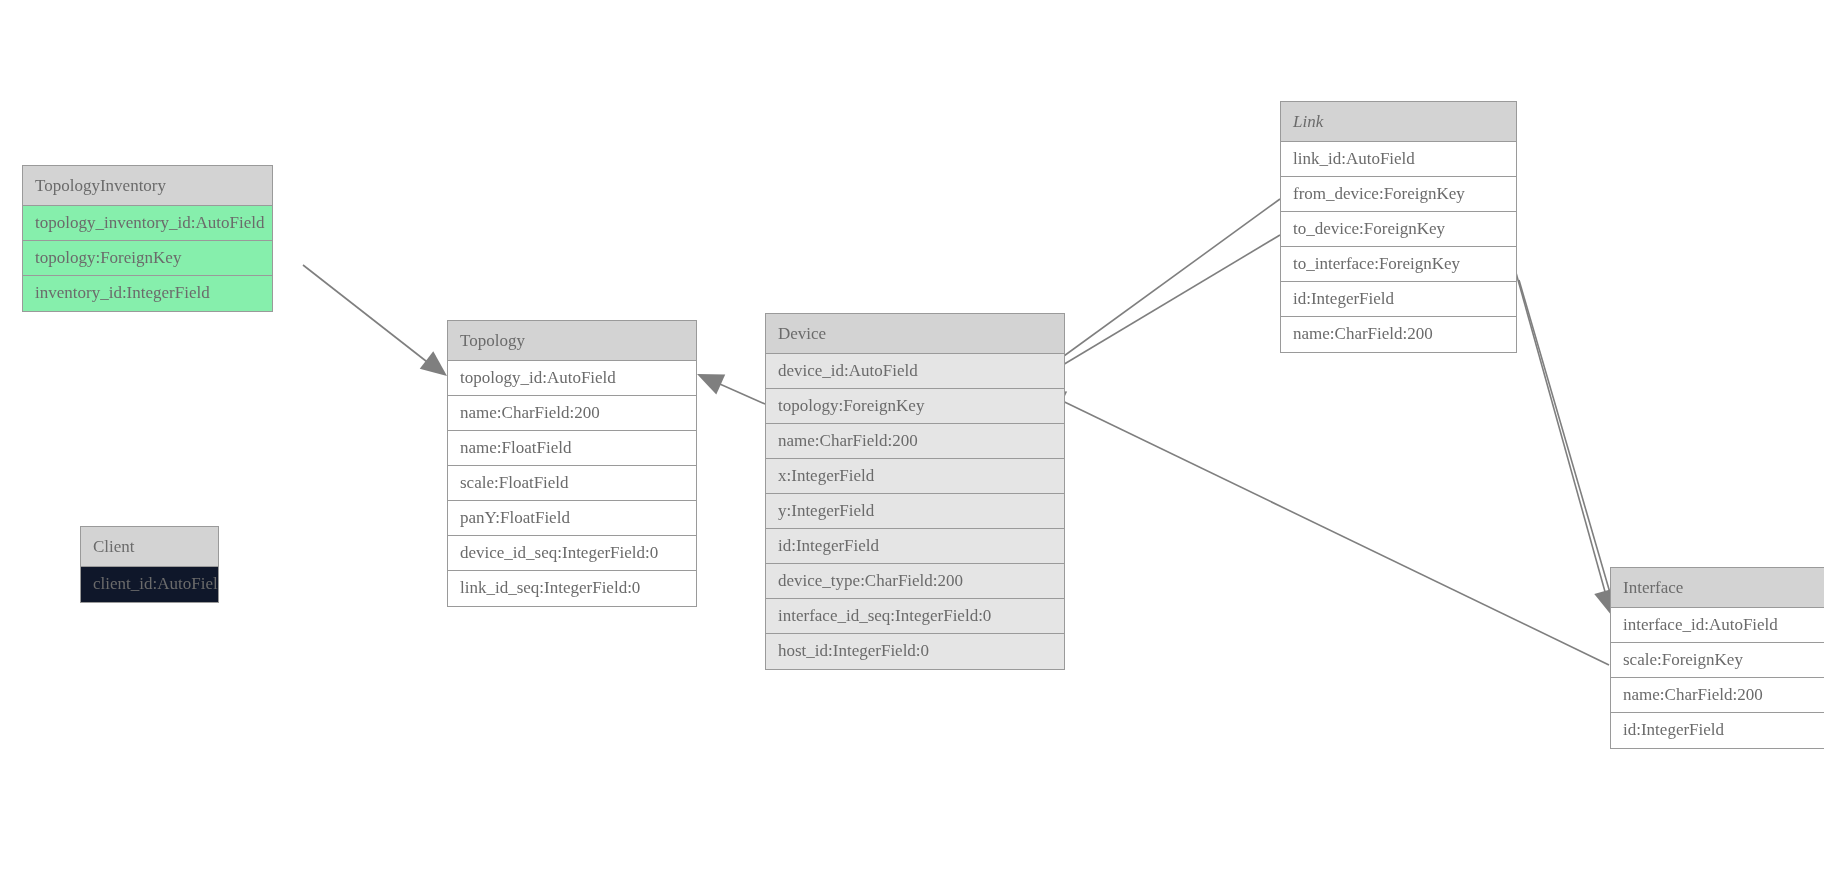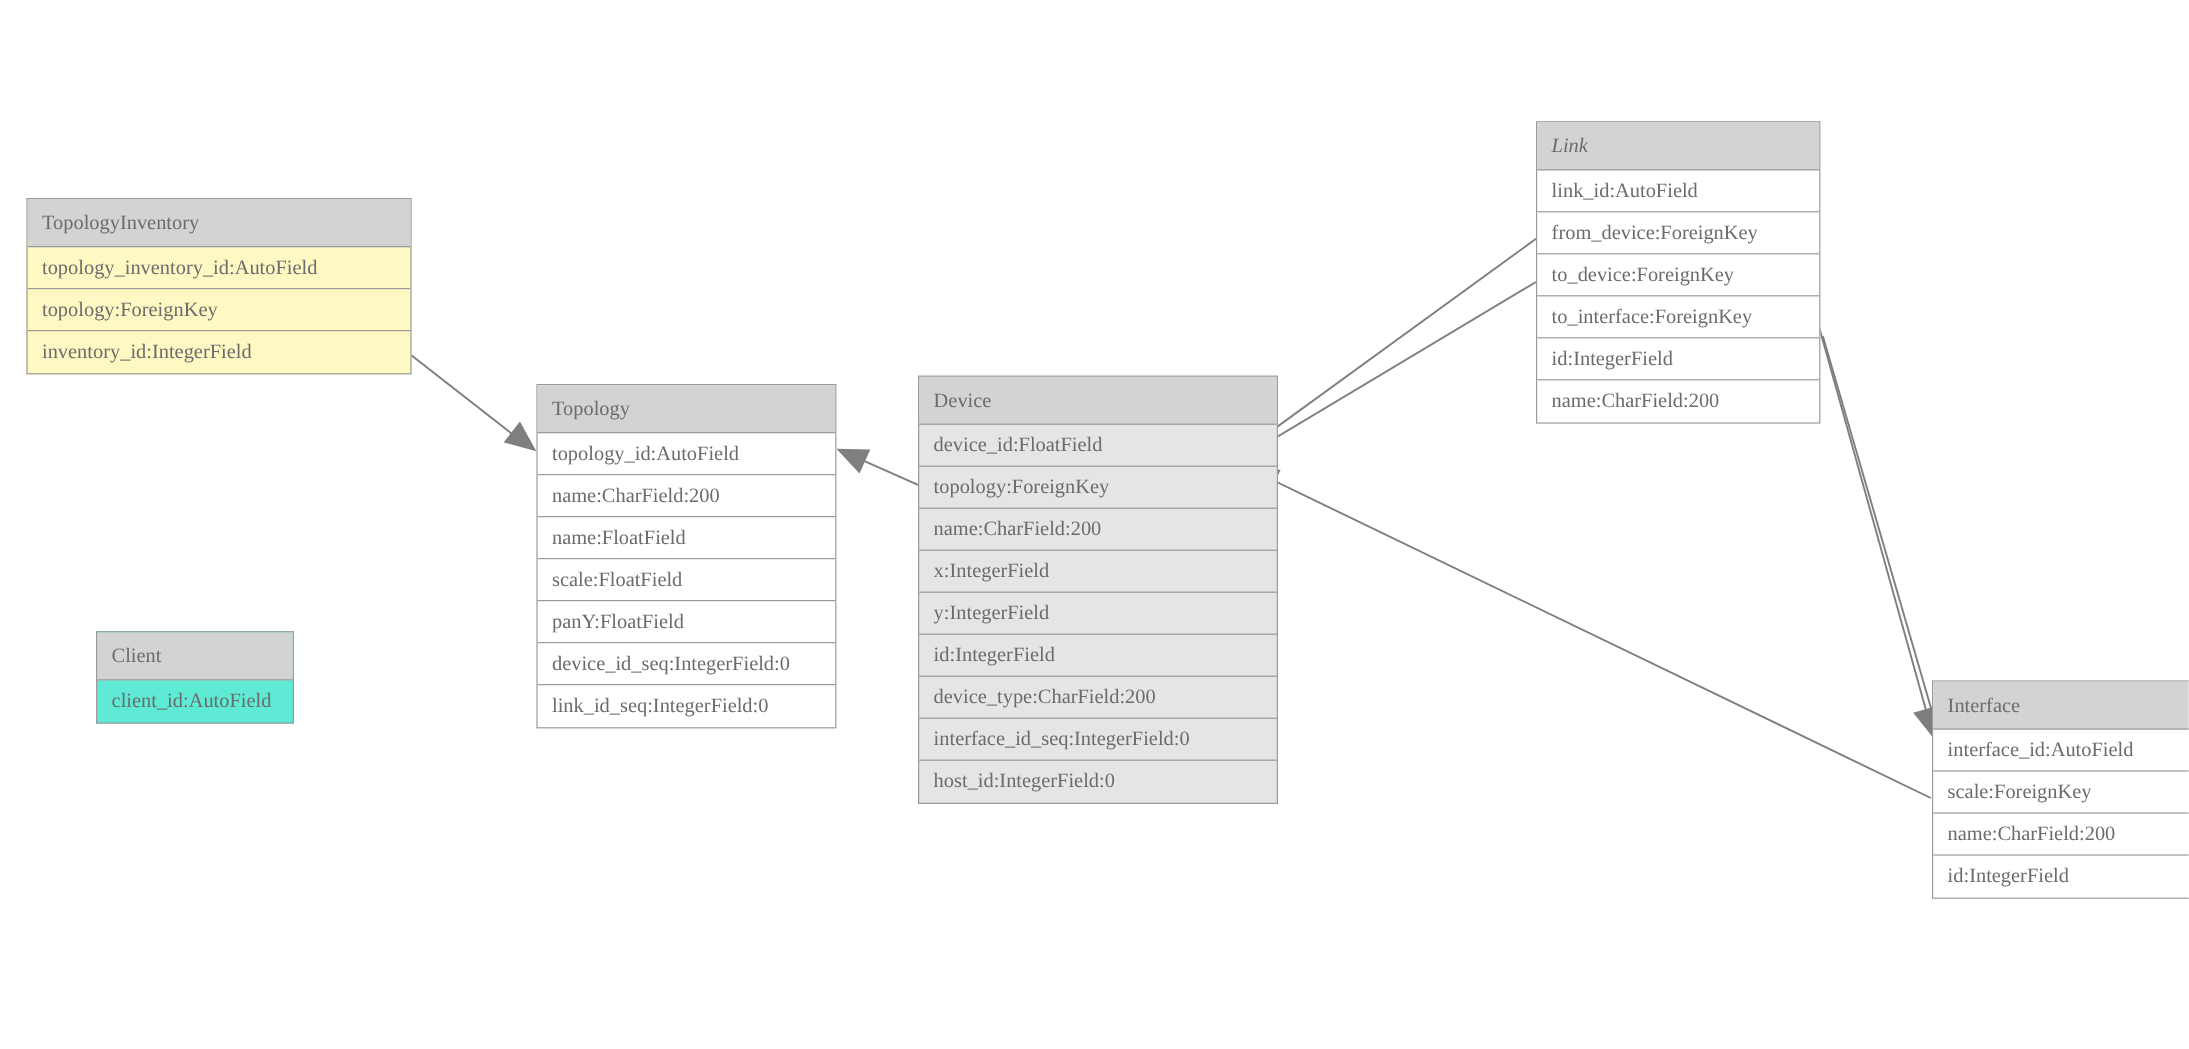--- a/index.html
+++ b/index.html
@@ -91,50 +91,50 @@
         <path d="M 1519,280 L 1615,610" fill="none" stroke="#7f7f7f" stroke-width="1.6"></path>
         <polygon points="0,0 -26,-11 -26,11" fill="#7f7f7f" transform="translate(1618,620) rotate(74)"></polygon>
       </g>
       <g>
         <path d="M 1609,665 L 1048,394" fill="none" stroke="#7f7f7f" stroke-width="1.6"></path>
         <polygon points="0,0 -26,-11 -26,11" fill="#7f7f7f" transform="translate(1039,390) rotate(206)"></polygon>
       </g>
     </svg>
 
   <div id="entity-layer">
-      <div class="entity" style="left: 22px; top: 165px; width: 321px; border-color: rgb(154, 154, 154); background: #fef9c3;">
+      <div class="entity" style="left: 22px; top: 165px; width: 251px; border-color: rgb(154, 154, 154); background: #86efac;">
         <div class="entity-header" style="background: rgb(211, 211, 211); color: rgb(107, 107, 107); border-bottom-color: rgb(154, 154, 154);">TopologyInventory</div>
         <div class="entity-fields">
           <div class="entity-field" style="color: rgb(107, 107, 107); border-bottom-color: rgb(154, 154, 154);">topology_inventory_id:AutoField</div>
           <div class="entity-field" style="color: rgb(107, 107, 107); border-bottom-color: rgb(154, 154, 154);">topology:ForeignKey</div>
           <div class="entity-field" style="color: rgb(107, 107, 107); border-bottom-color: rgb(154, 154, 154);">inventory_id:IntegerField</div>
         </div>
       </div>
-      <div class="entity" style="left: 80px; top: 526px; width: 165px; border-color: rgb(154, 154, 154); background: #5eead4;">
+      <div class="entity" style="left: 80px; top: 526px; width: 139px; border-color: rgb(154, 154, 154); background: #0f172a;">
         <div class="entity-header" style="background: rgb(211, 211, 211); color: rgb(107, 107, 107); border-bottom-color: rgb(154, 154, 154);">Client</div>
         <div class="entity-fields">
           <div class="entity-field" style="color: rgb(107, 107, 107); border-bottom-color: rgb(154, 154, 154);">client_id:AutoField</div>
         </div>
       </div>
       <div class="entity" style="left: 447px; top: 320px; width: 250px; border-color: rgb(154, 154, 154); background: rgb(255, 255, 255);">
         <div class="entity-header" style="background: rgb(211, 211, 211); color: rgb(107, 107, 107); border-bottom-color: rgb(154, 154, 154);">Topology</div>
         <div class="entity-fields">
           <div class="entity-field" style="color: rgb(107, 107, 107); border-bottom-color: rgb(154, 154, 154);">topology_id:AutoField</div>
           <div class="entity-field" style="color: rgb(107, 107, 107); border-bottom-color: rgb(154, 154, 154);">name:CharField:200</div>
           <div class="entity-field" style="color: rgb(107, 107, 107); border-bottom-color: rgb(154, 154, 154);">name:FloatField</div>
           <div class="entity-field" style="color: rgb(107, 107, 107); border-bottom-color: rgb(154, 154, 154);">scale:FloatField</div>
           <div class="entity-field" style="color: rgb(107, 107, 107); border-bottom-color: rgb(154, 154, 154);">panY:FloatField</div>
           <div class="entity-field" style="color: rgb(107, 107, 107); border-bottom-color: rgb(154, 154, 154);">device_id_seq:IntegerField:0</div>
           <div class="entity-field" style="color: rgb(107, 107, 107); border-bottom-color: rgb(154, 154, 154);">link_id_seq:IntegerField:0</div>
         </div>
       </div>
       <div class="entity" style="left: 765px; top: 313px; width: 300px; border-color: rgb(154, 154, 154); background: #e5e5e5;">
         <div class="entity-header" style="background: rgb(211, 211, 211); color: rgb(107, 107, 107); border-bottom-color: rgb(154, 154, 154);">Device</div>
         <div class="entity-fields">
-          <div class="entity-field" style="color: rgb(107, 107, 107); border-bottom-color: rgb(154, 154, 154);">device_id:FloatField</div>
+          <div class="entity-field" style="color: rgb(107, 107, 107); border-bottom-color: rgb(154, 154, 154);">device_id:AutoField</div>
           <div class="entity-field" style="color: rgb(107, 107, 107); border-bottom-color: rgb(154, 154, 154);">topology:ForeignKey</div>
           <div class="entity-field" style="color: rgb(107, 107, 107); border-bottom-color: rgb(154, 154, 154);">name:CharField:200</div>
           <div class="entity-field" style="color: rgb(107, 107, 107); border-bottom-color: rgb(154, 154, 154);">x:IntegerField</div>
           <div class="entity-field" style="color: rgb(107, 107, 107); border-bottom-color: rgb(154, 154, 154);">y:IntegerField</div>
           <div class="entity-field" style="color: rgb(107, 107, 107); border-bottom-color: rgb(154, 154, 154);">id:IntegerField</div>
           <div class="entity-field" style="color: rgb(107, 107, 107); border-bottom-color: rgb(154, 154, 154);">device_type:CharField:200</div>
           <div class="entity-field" style="color: rgb(107, 107, 107); border-bottom-color: rgb(154, 154, 154);">interface_id_seq:IntegerField:0</div>
           <div class="entity-field" style="color: rgb(107, 107, 107); border-bottom-color: rgb(154, 154, 154);">host_id:IntegerField:0</div>
         </div>
       </div>

